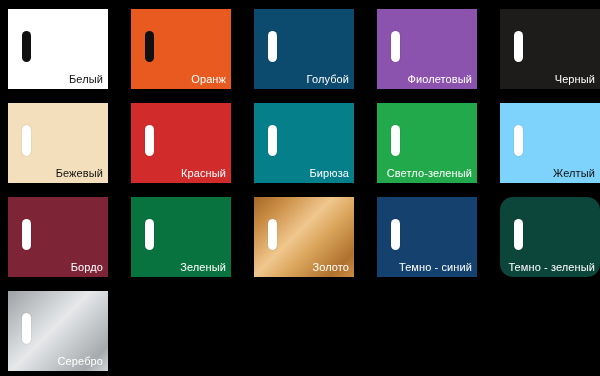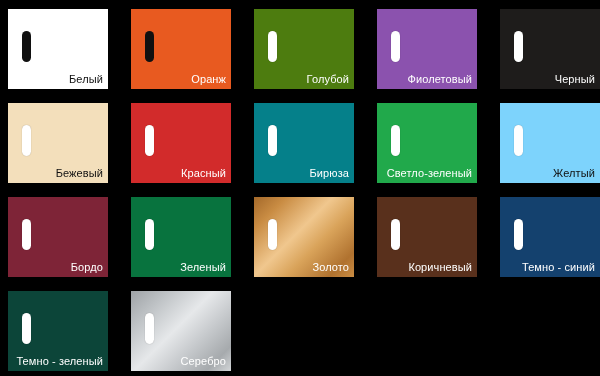--- a/index.html
+++ b/index.html
@@ -73,21 +73,21 @@
 
 <div id="swatch-grid" style="background: rgb(0, 0, 0);">
     <div class="swatch text-dark handle-dark" style="background: rgb(255, 255, 255);">
       <span class="handle" style="background: rgb(16, 16, 16);"></span>
       <span class="label" style="color: rgb(17, 17, 17);">Белый</span>
     </div>
     <div class="swatch handle-dark" style="background: rgb(232, 90, 32);">
       <span class="handle" style="background: rgb(16, 16, 16);"></span>
       <span class="label" style="color: rgb(255, 255, 255);">Оранж</span>
     </div>
-    <div class="swatch" style="background: #4d7c0f;">
+    <div class="swatch" style="background: #0c4a6e;">
       <span class="handle" style="background: rgb(255, 255, 255);"></span>
       <span class="label" style="color: rgb(255, 255, 255);">Голубой</span>
     </div>
     <div class="swatch" style="background: rgb(139, 82, 174);">
       <span class="handle" style="background: rgb(255, 255, 255);"></span>
       <span class="label" style="color: rgb(255, 255, 255); text-align: right;">Фиолетовый</span>
     </div>
     <div class="swatch" style="background: rgb(30, 28, 27);">
       <span class="handle" style="background: rgb(255, 255, 255);"></span>
       <span class="label" style="color: rgb(255, 255, 255);">Черный</span>
@@ -117,29 +117,25 @@
       <span class="label" style="color: rgb(255, 255, 255);">Бордо</span>
     </div>
     <div class="swatch" style="background: rgb(8, 115, 62);">
       <span class="handle" style="background: rgb(255, 255, 255);"></span>
       <span class="label" style="color: rgb(255, 255, 255);">Зеленый</span>
     </div>
     <div class="swatch" style="background: linear-gradient(135deg, rgb(164, 105, 42) 0%, rgb(201, 140, 67) 18%, rgb(240, 199, 142) 44%, rgb(217, 163, 90) 62%, rgb(176, 114, 47) 86%, rgb(201, 140, 67) 100%);">
       <span class="handle" style="background: rgb(255, 255, 255);"></span>
       <span class="label" style="color: rgb(255, 255, 255);">Золото</span>
     </div>
-    <div class="swatch" style="background: rgb(89, 48, 28);">
-      <span class="handle" style="background: rgb(255, 255, 255);"></span>
-      <span class="label" style="color: rgb(255, 255, 255);">Коричневый</span>
-    </div>
     <div class="swatch" style="background: rgb(20, 65, 110);">
       <span class="handle" style="background: rgb(255, 255, 255);"></span>
       <span class="label" style="color: rgb(255, 255, 255);">Темно - синий</span>
     </div>
-    <div class="swatch" style="background: rgb(12, 69, 57);">
+    <div class="swatch" style="background: rgb(12, 69, 57); border-radius: 13px;">
       <span class="handle" style="background: rgb(255, 255, 255);"></span>
       <span class="label" style="color: rgb(255, 255, 255);">Темно - зеленый</span>
     </div>
     <div class="swatch" style="background: linear-gradient(135deg, rgb(158, 162, 166) 0%, rgb(189, 193, 196) 20%, rgb(230, 232, 234) 46%, rgb(201, 204, 207) 64%, rgb(166, 170, 173) 86%, rgb(211, 214, 216) 100%);">
       <span class="handle" style="background: rgb(255, 255, 255);"></span>
       <span class="label" style="color: rgb(255, 255, 255);">Серебро</span>
     </div>
   </div>
 
 </body></html>

